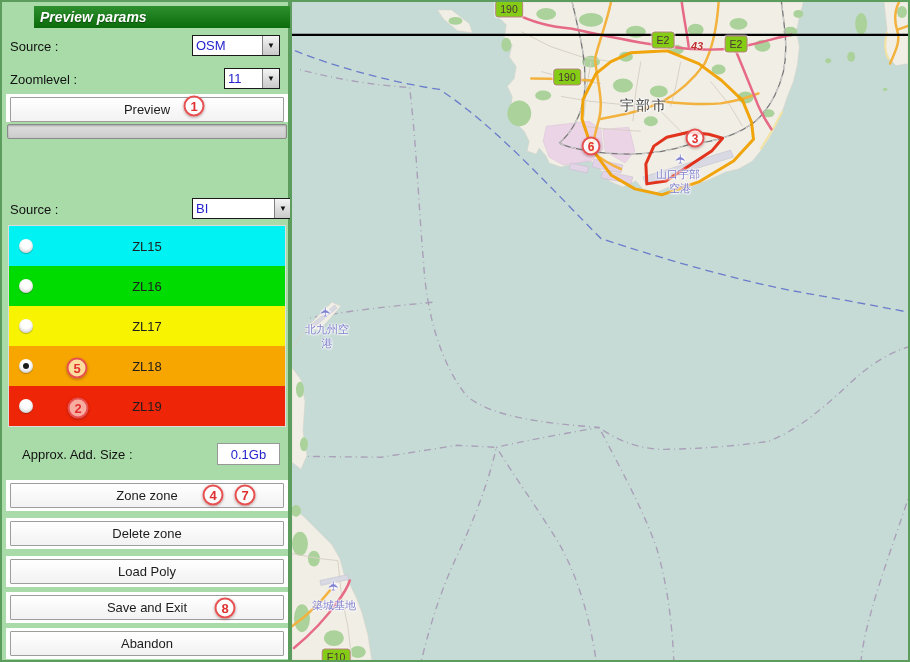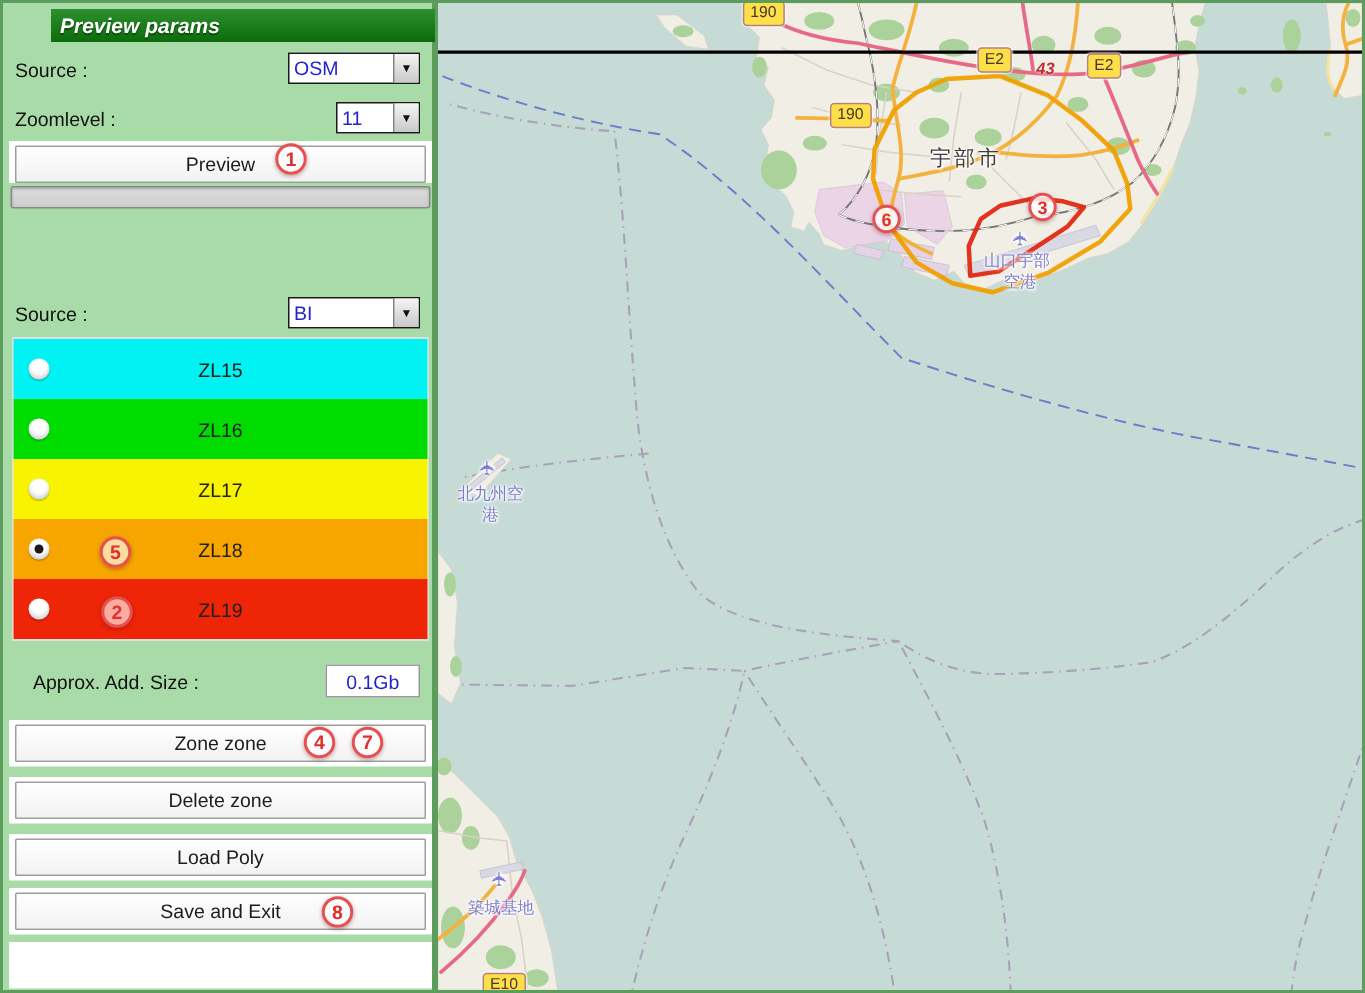--- a/index.html
+++ b/index.html
@@ -45,21 +45,21 @@
   
   .map{position:absolute;left:290px;top:0;width:620px;height:662px;box-sizing:border-box;
        border:2px solid #5c9c5c;background:#c6dbd6;overflow:hidden;}
   .map svg{position:absolute;left:0;top:0;width:616px;height:658px;}
   .map-label{position:absolute;transform:translate(-50%,-50%);white-space:nowrap;z-index:20;
        text-shadow:0 0 2px #fff,0 0 2px #fff,0 0 3px #fff,1px 1px 2px #fff;}
   .city{font-size:14px;color:#3c3c3c;letter-spacing:2px;}
   .poi{font-size:11px;color:#7d7dcb;}
   .plane{font-size:13px;color:#7d7dd2;transform:translate(-50%,-50%) rotate(-90deg);}
   .badge{position:absolute;transform:translate(-50%,-50%);padding:0 4px;height:15px;line-height:15px;
-       font-size:10.5px;color:#4a3535;background:#fde047;border:1px solid #b97f7f;border-radius:3px;
+       font-size:10.5px;color:#4a3535;background:#84cc16;border:1px solid #b97f7f;border-radius:3px;
        box-shadow:0 0 0 1px rgba(255,255,255,.5);z-index:20;}
   .route43{position:absolute;transform:translate(-50%,-50%);font-size:11px;font-style:italic;
        font-weight:bold;color:#c03030;z-index:20;text-shadow:0 0 2px #fff;}
 </style>
 </head>
 <body>
 
 <div class="app">
 
   <div class="sidebar">
@@ -77,21 +77,21 @@
       <span class="val">11</span>
       <span class="arrow">▼</span>
     </div>
 
     <div class="strip" style="top:92px;height:28px"></div>
     <button class="btn" style="top:95px">Preview</button>
     <div class="progress"></div>
 
 
     <span class="lbl" style="left:8px;top:200px">Source :</span>
-    <div class="sel" style="left:190px;top:196px;width:88px">
+    <div class="sel" style="left:190px;top:196px;width:100px">
       <span class="val">BI</span>
       <span class="arrow">▼</span>
     </div>
 
     <div class="rows">
       <div class="zl-row" style="background: rgb(0, 242, 242);">
         <span class="radio"></span>
         <span class="zl-label">ZL15</span>
       </div>
       <div class="zl-row" style="background: rgb(0, 219, 0);">
@@ -123,20 +123,21 @@
     <div class="strip" style="top:516px;height:31px"></div>
     <button class="btn" style="top:519px">Delete zone</button>
 
     <div class="strip" style="top:554px;height:31px"></div>
     <button class="btn" style="top:557px">Load Poly</button>
 
     <div class="strip" style="top:590px;height:31px"></div>
     <button class="btn" style="top:593px">Save and Exit</button>
 
     <div class="strip" style="top:626px;height:31px"></div>
+    <button class="btn" style="top:629px">Abandon</button>
 
     <span class="anno" style="left:192px;top:104px">1</span>
     <span class="anno" style="left:75px;top:366px">5</span>
     <span class="anno" style="left:76px;top:406px">2</span>
     <span class="anno" style="left:211px;top:493px">4</span>
     <span class="anno" style="left:243px;top:493px">7</span>
     <span class="anno" style="left:223px;top:606px">8</span>
   </div>
 
   <div class="map">

